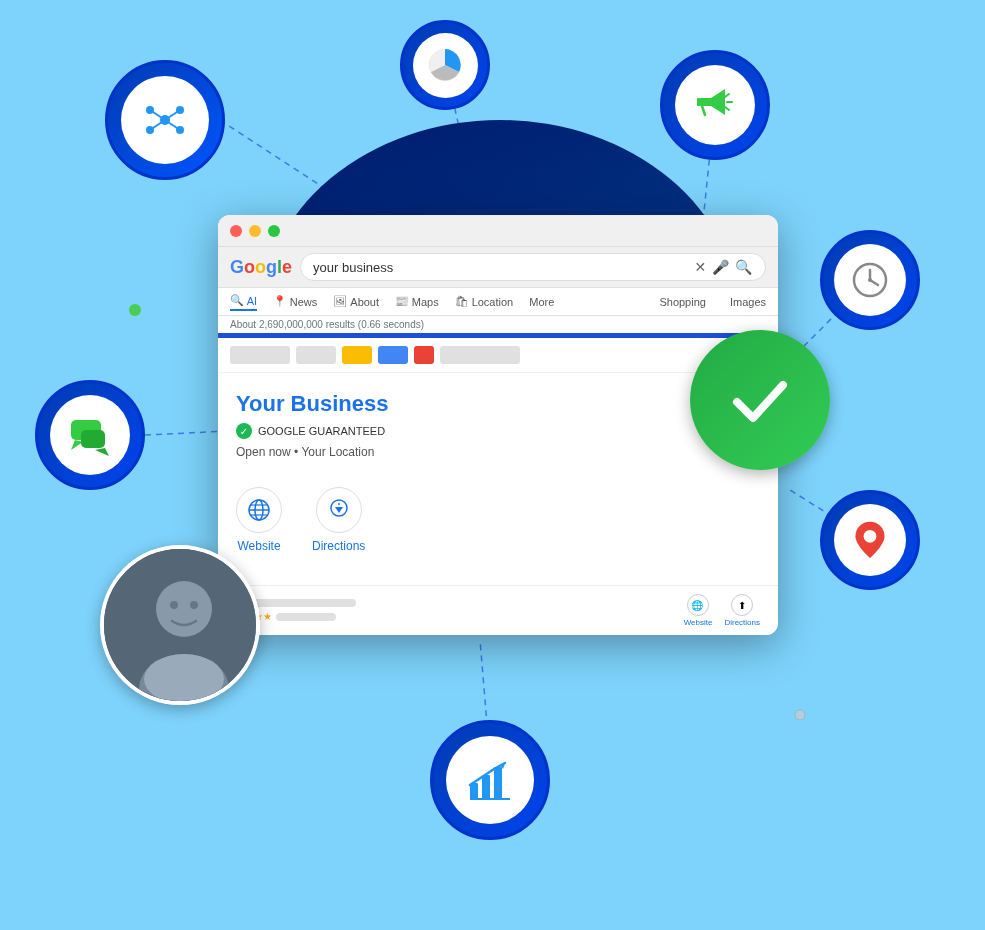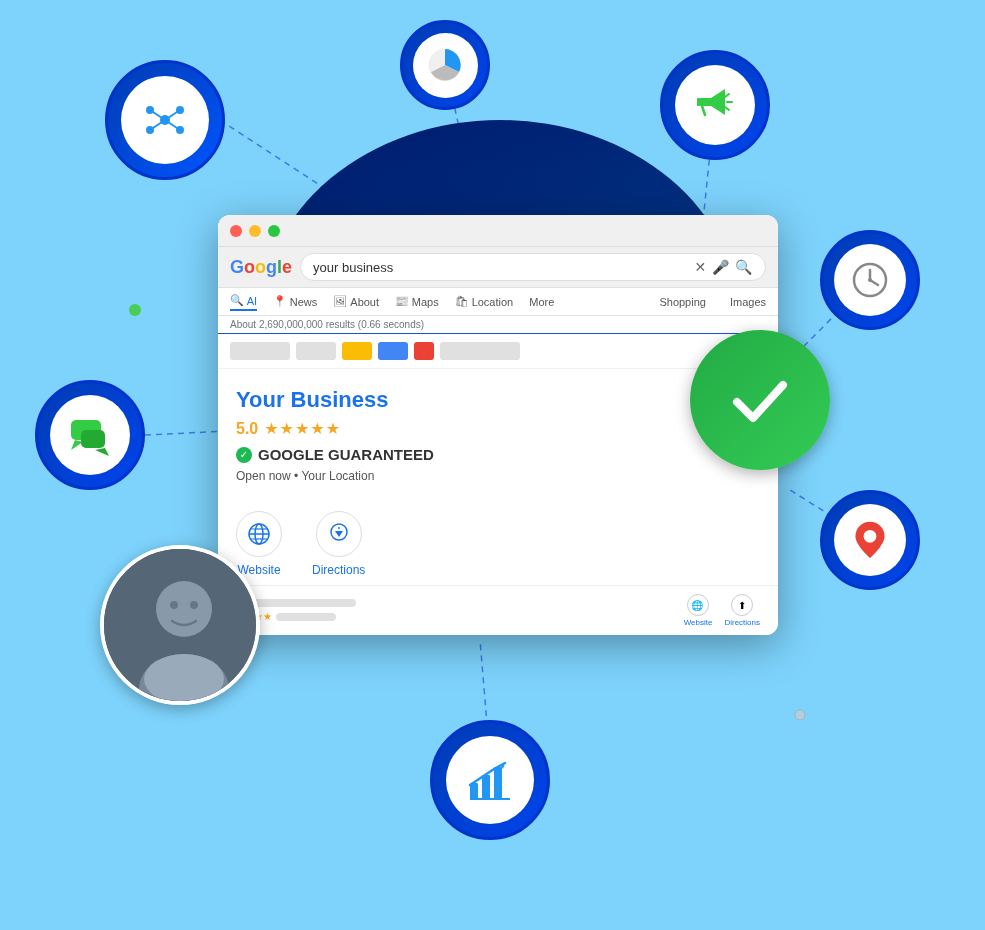--- a/index.html
+++ b/index.html
@@ -279,21 +279,21 @@
 
     .tab-item.active {
       color: #1a73e8;
       border-bottom: 2px solid #1a73e8;
     }
 
     .results-text {
       font-size: 10px;
       color: #70757a;
       padding: 3px 12px;
-      border-bottom: 1px solid #1d4ed8;
+      border-bottom: 5px solid #1d4ed8;
     }
 
     
     .skeleton-results {
       padding: 8px 12px;
       display: flex;
       gap: 6px;
       border-bottom: 1px solid #f0f0f0;
     }
 
@@ -343,22 +343,22 @@
       display: flex;
       align-items: center;
       gap: 6px;
       margin-bottom: 6px;
     }
 
     .guaranteed-badge {
       display: flex;
       align-items: center;
       gap: 4px;
-      font-size: 15px;
-      font-weight: bold;
+      font-size: 11px;
+      font-weight: normal;
       color: #333;
       text-align: center;
     }
 
     .green-check-small {
       width: 16px; height: 16px;
       border-radius: 50%;
       background: #1db954;
       display: flex;
       align-items: center;
@@ -680,24 +680,20 @@
       <div class="skeleton-bar" style="width:40px;"></div>
       <div class="skeleton-bar orange" style="width:30px;"></div>
       <div class="skeleton-bar blue" style="width:30px;"></div>
       <div class="skeleton-bar red" style="width:20px;"></div>
       <div class="skeleton-bar" style="width:80px;"></div>
     </div>
 
     <div class="business-card">
       <div class="business-name">Your Business</div>
 
-      <div class="rating-row">
-        <span class="rating-number">5.0</span>
-        <span class="stars">★★★★★</span>
-      </div>
 
       <div class="guaranteed-row">
         <div class="green-check-small">✓</div>
         <span class="guaranteed-badge">GOOGLE GUARANTEED</span>
       </div>
 
       <div class="location-text">
         <span>Open now</span>
         <span> • </span>
         <span>Your Location</span>

